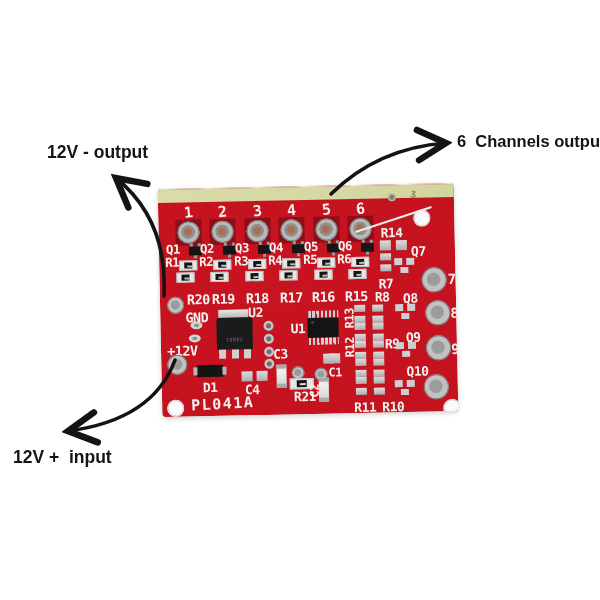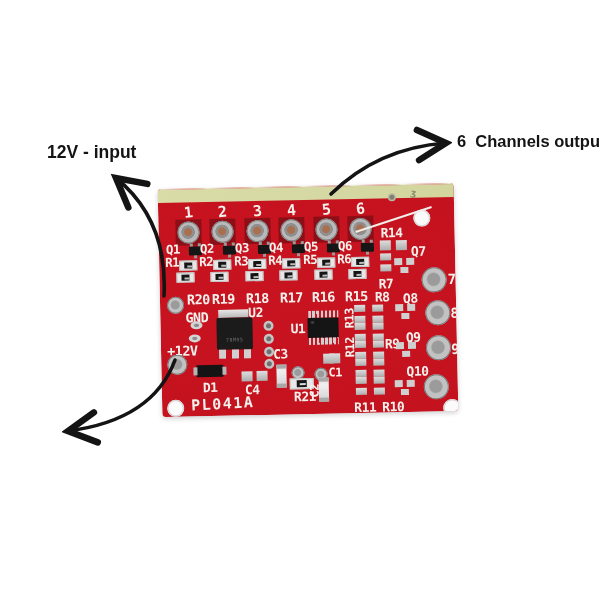--- a/index.html
+++ b/index.html
@@ -263,16 +263,17 @@
     <defs>
       <marker id="arr" viewBox="0 0 20 20" refX="17" refY="10" markerWidth="12" markerHeight="12" orient="auto-start-reverse">
         <path d="M4,3 L17,10 L4,17" fill="none" stroke="#141414" stroke-width="3" stroke-linecap="round"></path>
       </marker>
     </defs>
     <path d="M 164,296 Q 168,220 116,178" fill="none" stroke="#141414" stroke-width="3.6" stroke-linecap="round" marker-end="url(#arr)"></path>
     <path d="M 331,194 Q 378,148 446,143" fill="none" stroke="#141414" stroke-width="3.6" stroke-linecap="round" marker-end="url(#arr)"></path>
     <path d="M 175,360 Q 153,420 68,431" fill="none" stroke="#141414" stroke-width="3.6" stroke-linecap="round" marker-end="url(#arr)"></path>
   </svg>
 
-  <div class="ann ann-neg">12V - input</div>
+  <div class="ann ann-neg">12V - output</div>
   <div class="ann ann-out">6  Channels output</div>
+  <div class="ann ann-pos">12V +  input</div>
 
 </div>
 
 </body></html>

